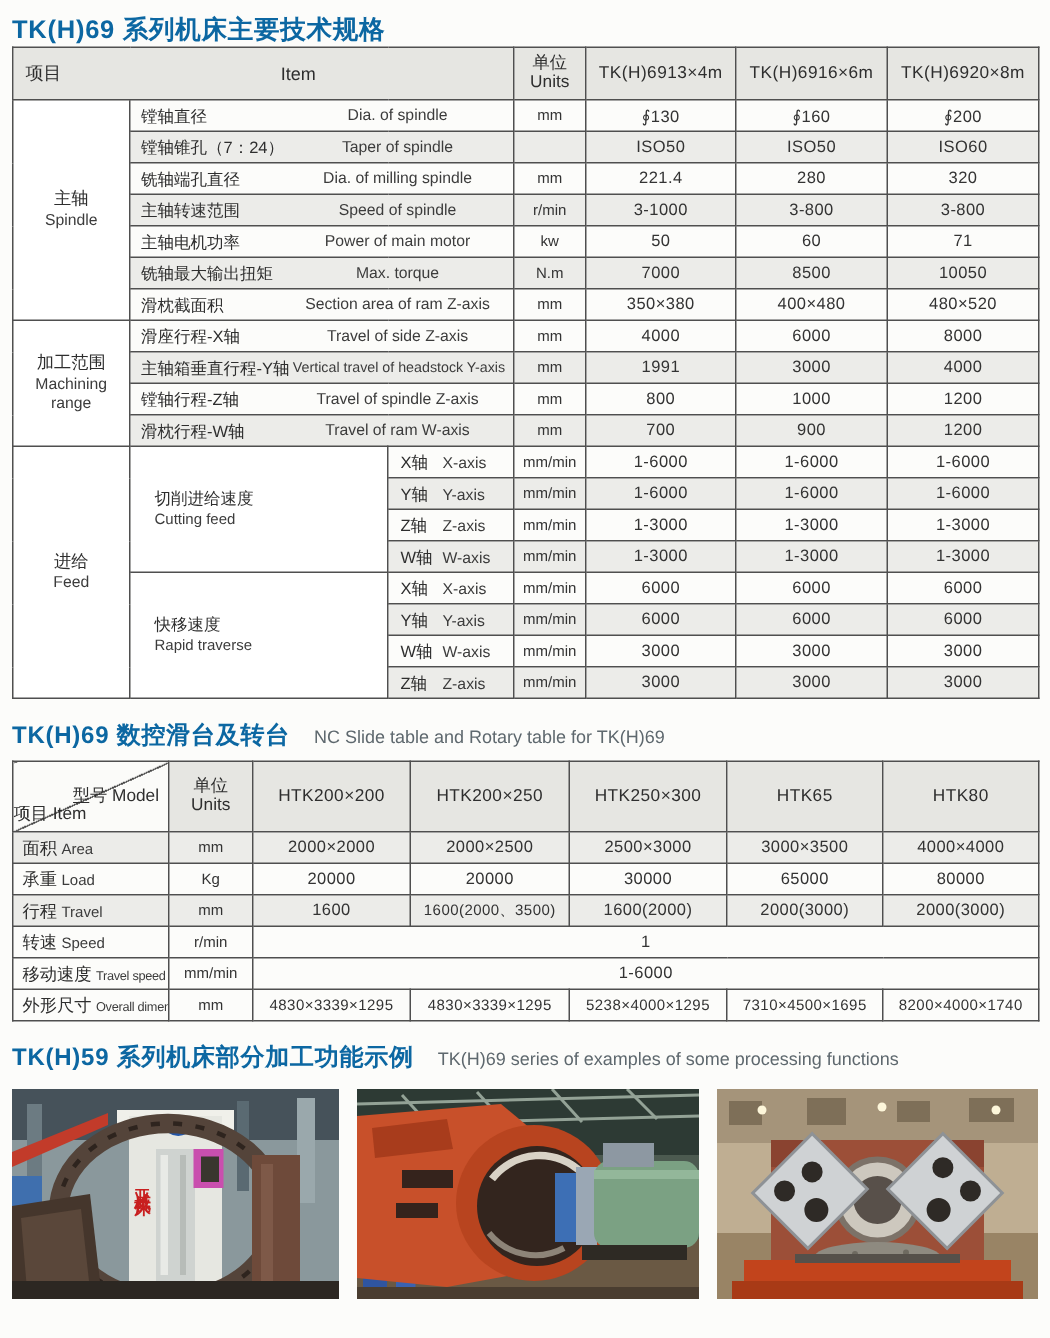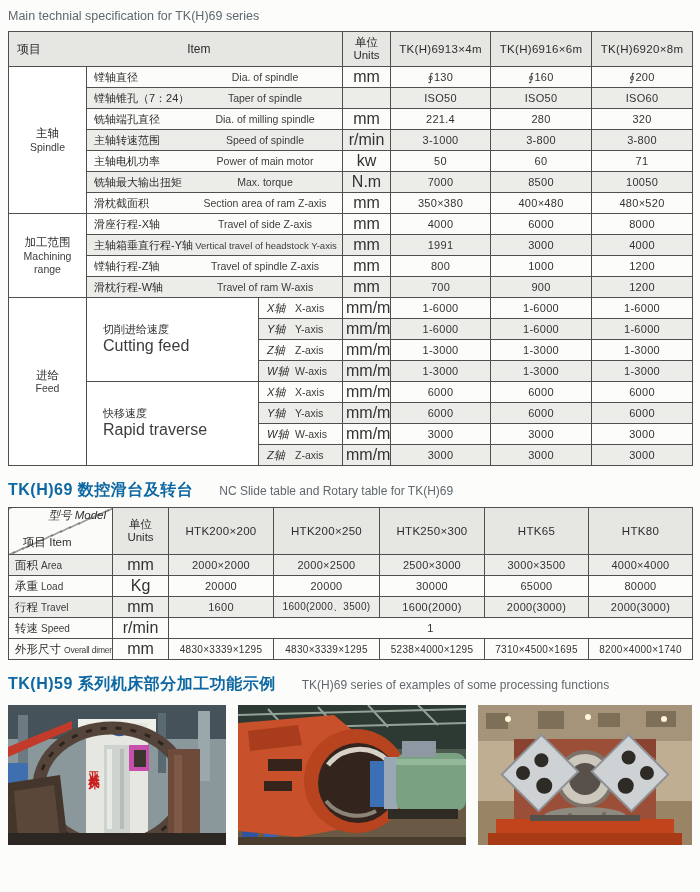--- a/index.html
+++ b/index.html
@@ -1,20 +1,20 @@
 <!DOCTYPE html>
 <html><head>
 <meta charset="utf-8">
 <style>
   html,body{margin:0;padding:0;}
   body{width:700px;height:892px;background:#fcfcfa;font-family:"Liberation Sans",sans-serif;color:#2e2e2e;overflow:hidden;}
   .page{padding:8px 8px 0 8px;}
   .t1{color:#0c67a2;font-size:17px;font-weight:bold;letter-spacing:.5px;margin:0;}
   .t1sub{color:#5e686e;font-size:12.5px;margin:1px 0 8px 0;}
-  .sec-title{margin:14px 0 6px 0;display:flex;align-items:baseline;gap:26px;}
+  .sec-title{margin:14px 0 6px 0;display:flex;align-items:baseline;gap:16px;}
   .sec-title .zh{color:#0c67a2;font-size:16px;font-weight:bold;letter-spacing:.5px;}
   .sec-title .en{color:#5e686e;font-size:12px;}
   table{border-collapse:collapse;table-layout:fixed;width:684px;}
   td,th{border:1px solid #4f4f4f;font-size:11px;font-weight:normal;padding:0 3px;height:20px;text-align:center;overflow:hidden;white-space:nowrap;}
   table{border:1px solid #404040;}
   thead th{background:#e6e6e2;}
   tr.g td{background:#ececE9;}
   td.gcell{background:#ffffff;}
   .hdr-item{position:relative;height:34px;}
   .hdr-item .zh{position:absolute;left:8px;top:50%;transform:translateY(-50%);font-size:12px;}
@@ -23,46 +23,46 @@
   .hdr-model{font-size:11.5px;letter-spacing:.3px;}
   .item-cell{text-align:left;}
   .item-flex{display:flex;align-items:center;}
   .item-flex .zh{flex:0 0 auto;min-width:97px;font-size:11px;padding-left:4px;}
   .item-flex .en{flex:1 1 auto;text-align:center;font-size:10.5px;color:#3c3c3c;}
   .gcell{font-size:11px;line-height:1.25;white-space:normal;}
   .gcell .zh{display:block;font-size:11.5px;}
   .gcell .en{display:block;font-size:10.5px;color:#3c3c3c;}
   .sub-cell{text-align:left;padding-left:16px;white-space:normal;line-height:1.3;background:#fff;}
   .sub-cell .zh{display:block;font-size:11px;}
-  .sub-cell .en{display:block;font-size:16px;color:#3c3c3c;}
+  .sub-cell .en{display:block;font-size:10px;color:#3c3c3c;}
   .axis-cell{text-align:left;padding-left:8px;}
-  .axis-cell .zh{display:inline-block;min-width:28px;font-size:11px;font-style:italic;}
+  .axis-cell .zh{display:inline-block;min-width:28px;font-size:11px;}
   .axis-cell .en{font-size:10.5px;color:#3c3c3c;}
-  .unit-cell{font-size:16px;color:#333;}
+  .unit-cell{font-size:10px;color:#333;}
   .val{font-size:11px;letter-spacing:.3px;color:#333;}
   
   .diag{position:relative;height:46px;background:
     linear-gradient(to bottom right,rgba(0,0,0,0) 49.4%,#444 49.4%,#444 50.6%,rgba(0,0,0,0) 50.6%),#fbfbf9;}
-  .diag .model{position:absolute;top:0;right:6px;font-size:11.5px;font-style:italic;}
-  .diag .item{position:absolute;bottom:4px;left:14px;font-size:11.5px;}
+  .diag .model{position:absolute;top:15px;right:6px;font-size:11.5px;}
+  .diag .item{position:absolute;bottom:4px;left:0;font-size:11.5px;}
   .lbl-cell{text-align:left;padding-left:6px;}
   .lbl-cell .zh{font-size:11.5px;}
   .lbl-cell .en{font-size:10px;color:#3c3c3c;margin-left:3px;}
   .lbl-cell .en.tiny{font-size:8.5px;letter-spacing:-.2px;}
   
   .photos{display:flex;justify-content:space-between;margin-top:10px;}
   .photo{display:block;}
   .vtext{writing-mode:vertical-rl;font-size:11px;font-weight:bold;fill:#c81f1f;letter-spacing:2px;}
 </style>
 </head>
 <body>
 
 <div class="page">
 
-  <div class="t1sub">Main technial specification for TK(H)69 series</div>
+  <h1 class="t1">TK(H)69 系列机床主要技术规格</h1>
 
   <table>
     <colgroup>
         <col style="width:78px">
         <col style="width:172px">
         <col style="width:84px">
         <col style="width:48px">
         <col style="width:100px">
         <col style="width:101px">
         <col style="width:101px">
@@ -351,20 +351,25 @@
         <td class="val">1600</td>
         <td class="val" style="font-size:10px">1600(2000、3500)</td>
         <td class="val">1600(2000)</td>
         <td class="val">2000(3000)</td>
         <td class="val">2000(3000)</td>
       </tr>
       <tr>
         <td class="lbl-cell"><span class="zh">转速</span><span class="en">Speed</span></td>
         <td class="unit-cell">r/min</td>
         <td class="val" colspan="5">1</td>
+      </tr>
+      <tr>
+        <td class="lbl-cell"><span class="zh">移动速度</span><span class="en tiny">Travel speed</span></td>
+        <td class="unit-cell">mm/min</td>
+        <td class="val" colspan="5">1-6000</td>
       </tr>
       <tr>
         <td class="lbl-cell"><span class="zh">外形尺寸</span><span class="en tiny">Overall dimensions</span></td>
         <td class="unit-cell">mm</td>
         <td class="val" style="font-size:10px">4830×3339×1295</td>
         <td class="val" style="font-size:10px">4830×3339×1295</td>
         <td class="val" style="font-size:10px">5238×4000×1295</td>
         <td class="val" style="font-size:10px">7310×4500×1695</td>
         <td class="val" style="font-size:10px">8200×4000×1740</td>
       </tr>

